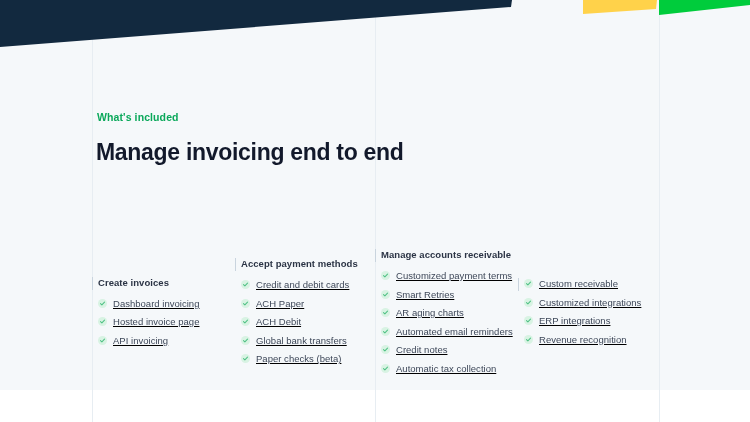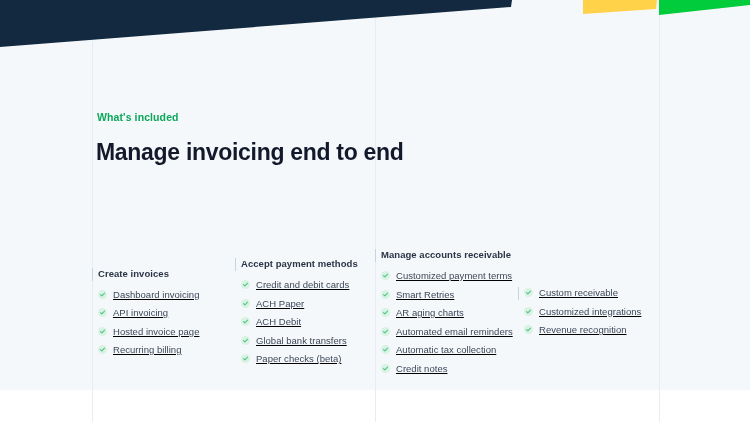--- a/index.html
+++ b/index.html
@@ -204,39 +204,30 @@
             </span>
             <span class="feature-label">Dashboard invoicing</span>
           </li>
           <li class="feature-item">
             <span class="check-icon">
               <svg width="9" height="9" viewBox="0 0 16 16">
                   <circle cx="8" cy="8" r="8" fill="#d8f3e3"></circle>
                   <path d="M4.4 8.2 L6.9 10.6 L11.6 5.6" fill="none" stroke="#4fc184" stroke-width="1.8" stroke-linecap="round" stroke-linejoin="round"></path>
                 </svg>
             </span>
+            <span class="feature-label">Hosted invoice page</span>
+          </li>
+          <li class="feature-item">
+            <span class="check-icon">
+              <svg width="9" height="9" viewBox="0 0 16 16">
+                  <circle cx="8" cy="8" r="8" fill="#d8f3e3"></circle>
+                  <path d="M4.4 8.2 L6.9 10.6 L11.6 5.6" fill="none" stroke="#4fc184" stroke-width="1.8" stroke-linecap="round" stroke-linejoin="round"></path>
+                </svg>
+            </span>
             <span class="feature-label">API invoicing</span>
-          </li>
-          <li class="feature-item">
-            <span class="check-icon">
-              <svg width="9" height="9" viewBox="0 0 16 16">
-                  <circle cx="8" cy="8" r="8" fill="#d8f3e3"></circle>
-                  <path d="M4.4 8.2 L6.9 10.6 L11.6 5.6" fill="none" stroke="#4fc184" stroke-width="1.8" stroke-linecap="round" stroke-linejoin="round"></path>
-                </svg>
-            </span>
-            <span class="feature-label">Hosted invoice page</span>
-          </li>
-          <li class="feature-item">
-            <span class="check-icon">
-              <svg width="9" height="9" viewBox="0 0 16 16">
-                  <circle cx="8" cy="8" r="8" fill="#d8f3e3"></circle>
-                  <path d="M4.4 8.2 L6.9 10.6 L11.6 5.6" fill="none" stroke="#4fc184" stroke-width="1.8" stroke-linecap="round" stroke-linejoin="round"></path>
-                </svg>
-            </span>
-            <span class="feature-label">Recurring billing</span>
           </li>
         </ul>
       </div>
 
       <div class="col c1">
         <span class="col-rule"></span>
         <div class="col-title">Accept payment methods</div>
         <ul class="feature-list">
           <li class="feature-item">
             <span class="check-icon">
@@ -326,30 +317,30 @@
             </span>
             <span class="feature-label">Automated email reminders</span>
           </li>
           <li class="feature-item">
             <span class="check-icon">
               <svg width="9" height="9" viewBox="0 0 16 16">
                   <circle cx="8" cy="8" r="8" fill="#d8f3e3"></circle>
                   <path d="M4.4 8.2 L6.9 10.6 L11.6 5.6" fill="none" stroke="#4fc184" stroke-width="1.8" stroke-linecap="round" stroke-linejoin="round"></path>
                 </svg>
             </span>
+            <span class="feature-label">Credit notes</span>
+          </li>
+          <li class="feature-item">
+            <span class="check-icon">
+              <svg width="9" height="9" viewBox="0 0 16 16">
+                  <circle cx="8" cy="8" r="8" fill="#d8f3e3"></circle>
+                  <path d="M4.4 8.2 L6.9 10.6 L11.6 5.6" fill="none" stroke="#4fc184" stroke-width="1.8" stroke-linecap="round" stroke-linejoin="round"></path>
+                </svg>
+            </span>
             <span class="feature-label">Automatic tax collection</span>
-          </li>
-          <li class="feature-item">
-            <span class="check-icon">
-              <svg width="9" height="9" viewBox="0 0 16 16">
-                  <circle cx="8" cy="8" r="8" fill="#d8f3e3"></circle>
-                  <path d="M4.4 8.2 L6.9 10.6 L11.6 5.6" fill="none" stroke="#4fc184" stroke-width="1.8" stroke-linecap="round" stroke-linejoin="round"></path>
-                </svg>
-            </span>
-            <span class="feature-label">Credit notes</span>
           </li>
         </ul>
       </div>
 
       <div class="col c3">
         <span class="col-rule"></span>
         <ul class="feature-list">
           <li class="feature-item">
             <span class="check-icon">
               <svg width="9" height="9" viewBox="0 0 16 16">
@@ -368,20 +359,29 @@
             </span>
             <span class="feature-label">Customized integrations</span>
           </li>
           <li class="feature-item">
             <span class="check-icon">
               <svg width="9" height="9" viewBox="0 0 16 16">
                   <circle cx="8" cy="8" r="8" fill="#d8f3e3"></circle>
                   <path d="M4.4 8.2 L6.9 10.6 L11.6 5.6" fill="none" stroke="#4fc184" stroke-width="1.8" stroke-linecap="round" stroke-linejoin="round"></path>
                 </svg>
             </span>
+            <span class="feature-label">ERP integrations</span>
+          </li>
+          <li class="feature-item">
+            <span class="check-icon">
+              <svg width="9" height="9" viewBox="0 0 16 16">
+                  <circle cx="8" cy="8" r="8" fill="#d8f3e3"></circle>
+                  <path d="M4.4 8.2 L6.9 10.6 L11.6 5.6" fill="none" stroke="#4fc184" stroke-width="1.8" stroke-linecap="round" stroke-linejoin="round"></path>
+                </svg>
+            </span>
             <span class="feature-label">Revenue recognition</span>
           </li>
         </ul>
       </div>
 
     </div>
   </div>
 </div>
 
 </body></html>

